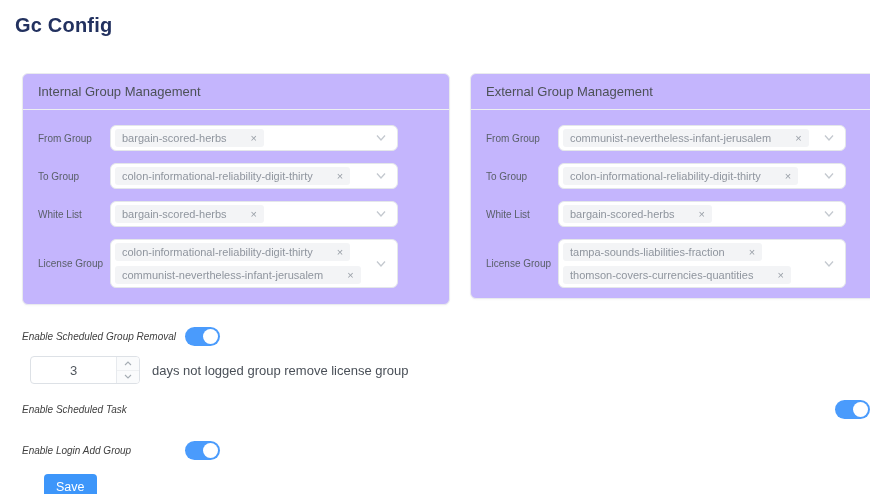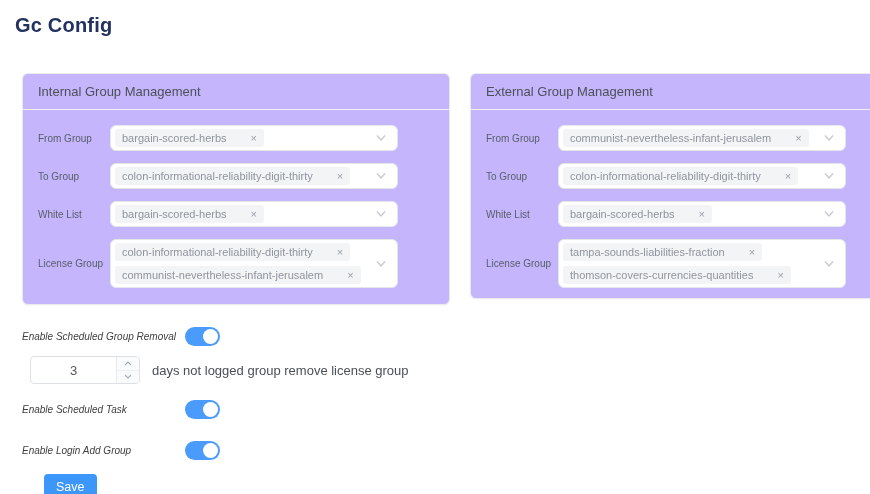--- a/index.html
+++ b/index.html
@@ -242,21 +242,21 @@
         <div class="spin spin-down">
           <svg width="8" height="5" viewBox="0 0 8 5">
               <path d="M1 1 L4 4 L7 1" fill="none" stroke="#a6adb4" stroke-width="1.1"></path>
             </svg>
         </div>
       </div>
     </div>
     <span class="number-suffix">days not logged group remove license group</span>
   </div>
 
-  <div class="toggle-row" style="margin-top:16px;">
+  <div class="toggle-row" style="margin-top:16px;justify-content:space-between;">
     <span class="toggle-label">Enable Scheduled Task</span>
     <div class="toggle">
         <div class="knob"></div>
       </div>
   </div>
 
   <div class="toggle-row">
     <span class="toggle-label">Enable Login Add Group</span>
     <div class="toggle">
         <div class="knob"></div>

